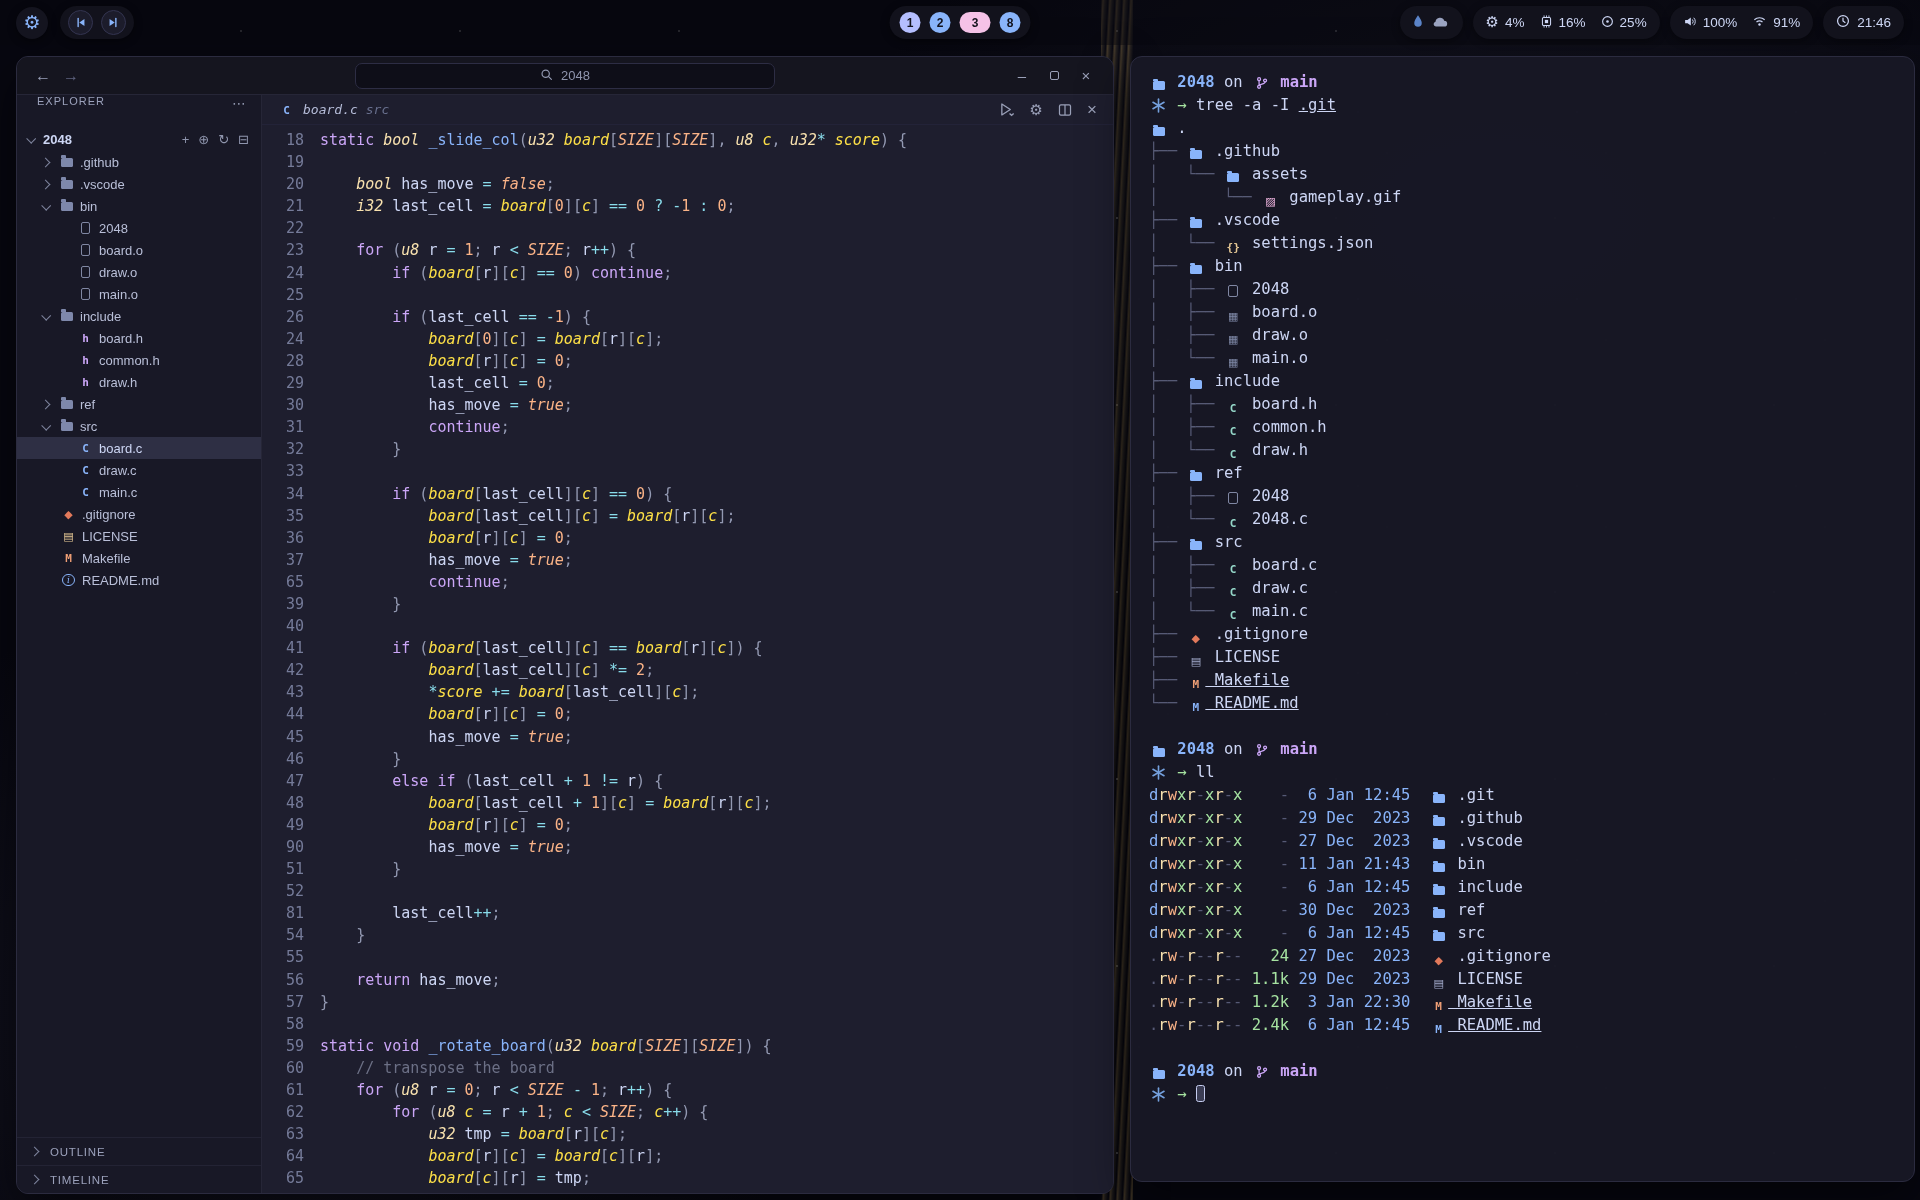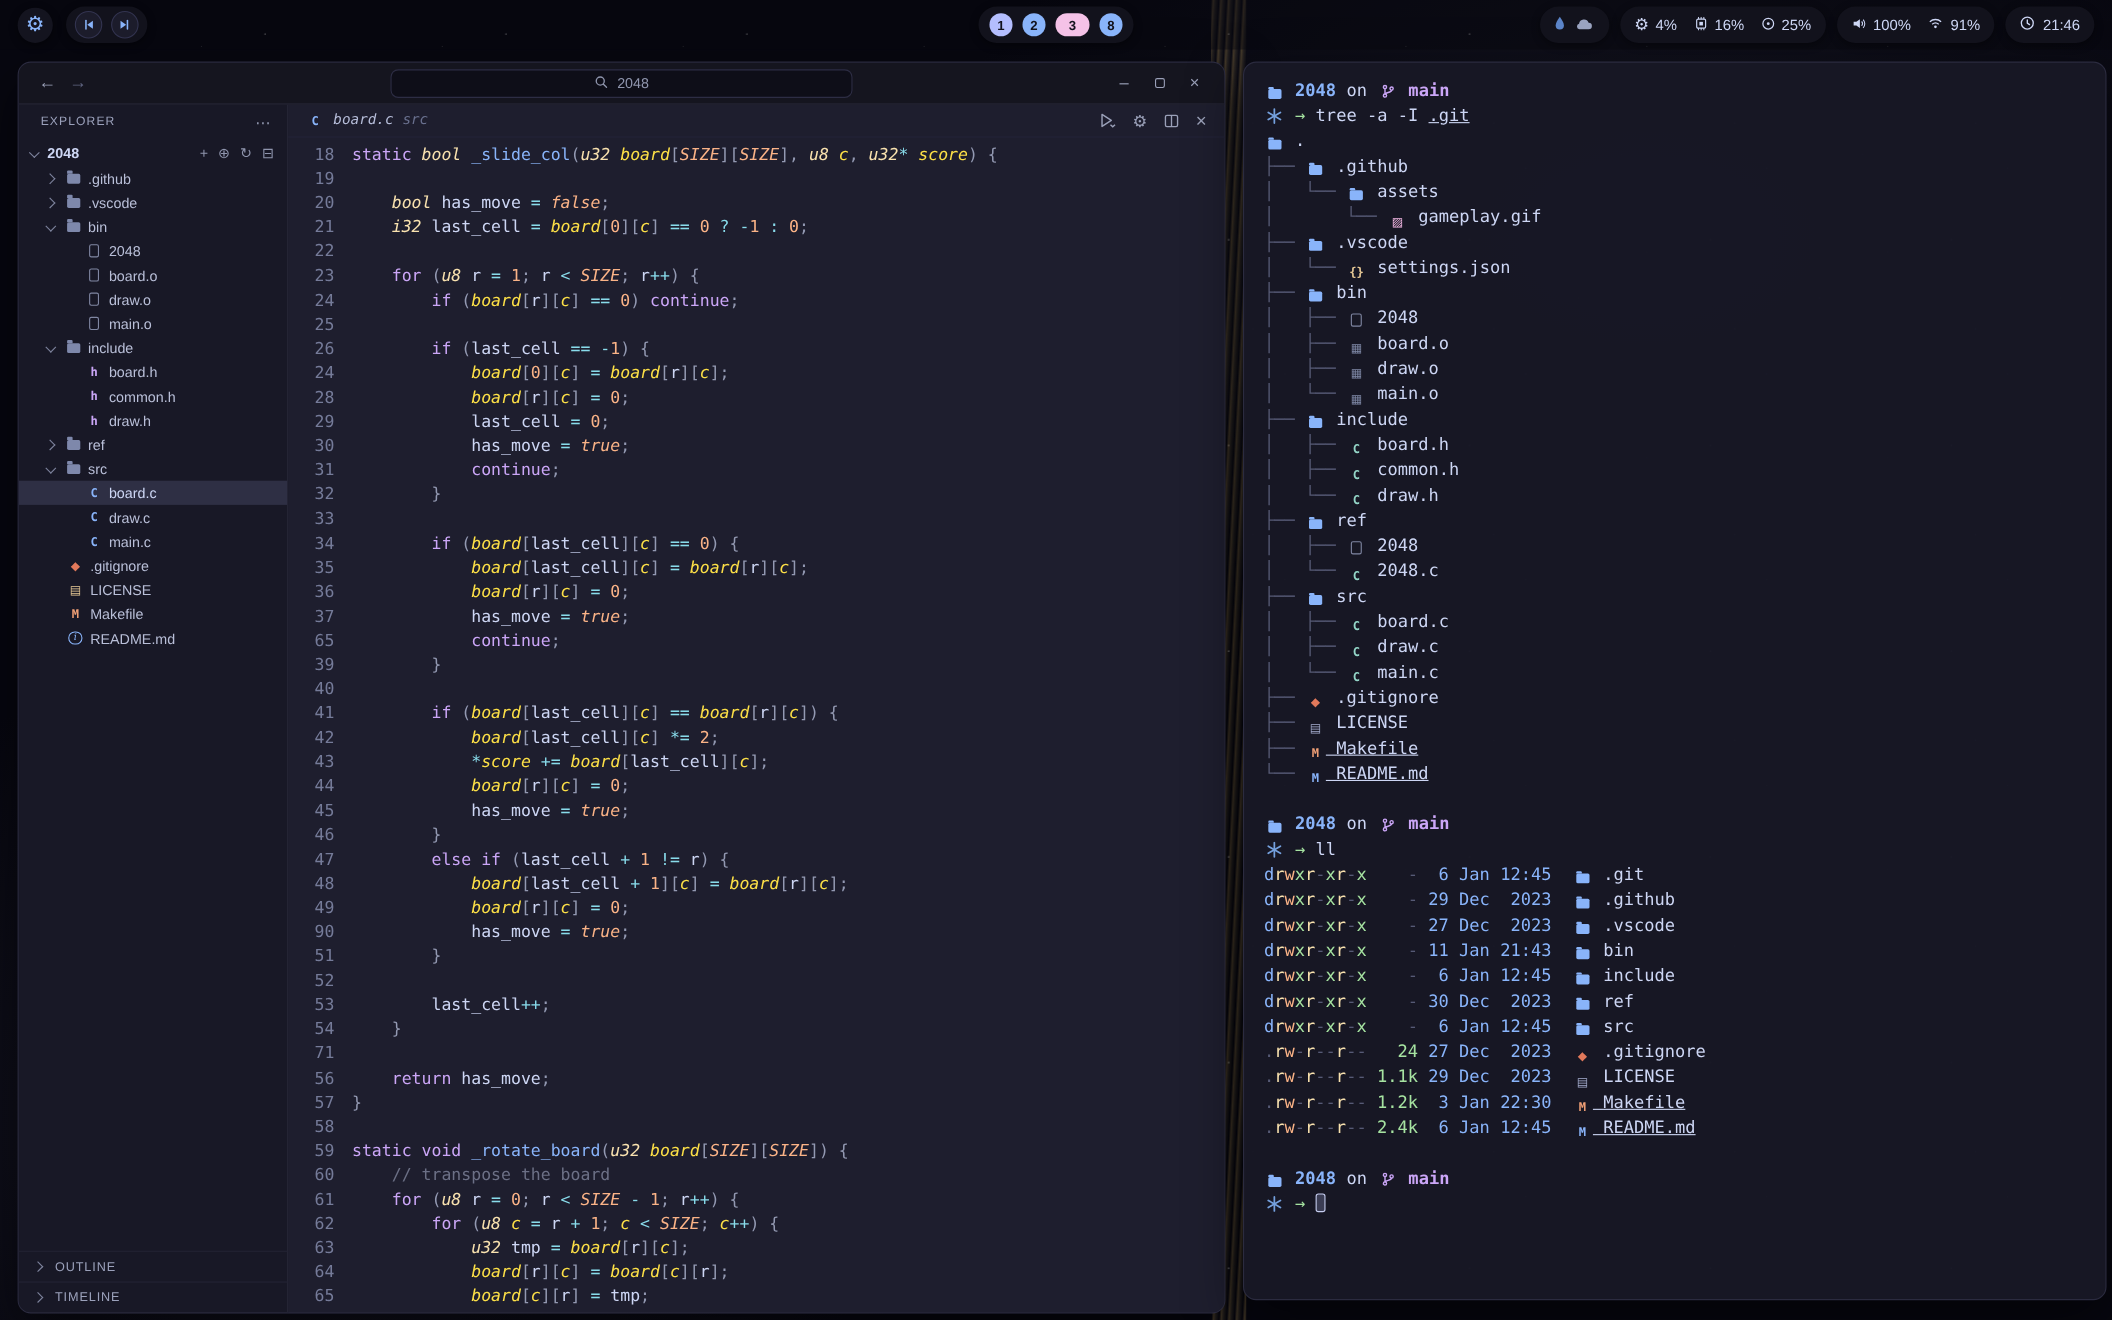--- a/index.html
+++ b/index.html
@@ -52,21 +52,21 @@
 .nav-btn{color:#9aa0b8;font-size:16px;width:28px;height:28px}
 .nav-btn.fwd{color:#5f6480}
 .search-pill{position:absolute;left:50%;transform:translateX(-50%);width:420px;height:26px;background:#0e0e18;border:1px solid #2d2d44;border-radius:7px;display:flex;align-items:center;justify-content:center;gap:8px;color:#8f95ad;font-size:13px}
 .win-controls{margin-left:auto;display:flex;gap:2px}
 .win-btn{width:30px;height:28px;color:#9aa0b8;font-size:15px;display:flex;align-items:center;justify-content:center}
 .maxbox{width:9px;height:9px;border:1.3px solid currentColor;border-radius:2px;display:inline-block}
 
 
 .ebody{display:flex;height:calc(100% - 38px)}
 .sidebar{width:245px;background:#181826;border-right:1px solid #262637;display:flex;flex-direction:column;font-size:13px;color:#b9bfd8}
-.ex-header{height:32px;display:flex;align-items:center;justify-content:space-between;padding:0 14px 0 20px;color:#9ba1bb;font-size:11px;letter-spacing:1px}
+.ex-header{height:32px;display:flex;align-items:flex-start;justify-content:space-between;padding:0 14px 0 20px;color:#9ba1bb;font-size:11px;letter-spacing:1px}
 .dots{font-size:14px;color:#8f95ad;cursor:pointer}
 .tree-row{height:22px;display:flex;align-items:center;gap:5px;cursor:pointer;white-space:nowrap}
 .tree-row.selected{background:#2e2f44;color:#cdd6f4}
 .root-row{height:24px;font-weight:700;color:#cdd6f4;padding-left:8px}
 .root-actions{margin-left:auto;display:flex;gap:9px;padding-right:12px;color:#8f95ad;font-weight:400}
 .root-actions button{font-size:13px;color:#8f95ad;line-height:1}
 .chev{width:7px;height:7px;border-right:1.5px solid #7e849e;border-bottom:1.5px solid #7e849e;flex:none;margin:0 4px 0 2px}
 .chev.open{transform:rotate(45deg) translateY(-1px)}
 .chev.closed{transform:rotate(-45deg)}
 .chev-space{width:15px;flex:none}
@@ -456,23 +456,23 @@
             <div class="lnum">43</div>
             <div class="lnum">44</div>
             <div class="lnum">45</div>
             <div class="lnum">46</div>
             <div class="lnum">47</div>
             <div class="lnum">48</div>
             <div class="lnum">49</div>
             <div class="lnum">90</div>
             <div class="lnum">51</div>
             <div class="lnum">52</div>
-            <div class="lnum">53</div>
+            <div class="lnum">81</div>
             <div class="lnum">54</div>
-            <div class="lnum">71</div>
+            <div class="lnum">55</div>
             <div class="lnum">56</div>
             <div class="lnum">57</div>
             <div class="lnum">58</div>
             <div class="lnum">59</div>
             <div class="lnum">60</div>
             <div class="lnum">61</div>
             <div class="lnum">62</div>
             <div class="lnum">63</div>
             <div class="lnum">64</div>
             <div class="lnum">65</div>

